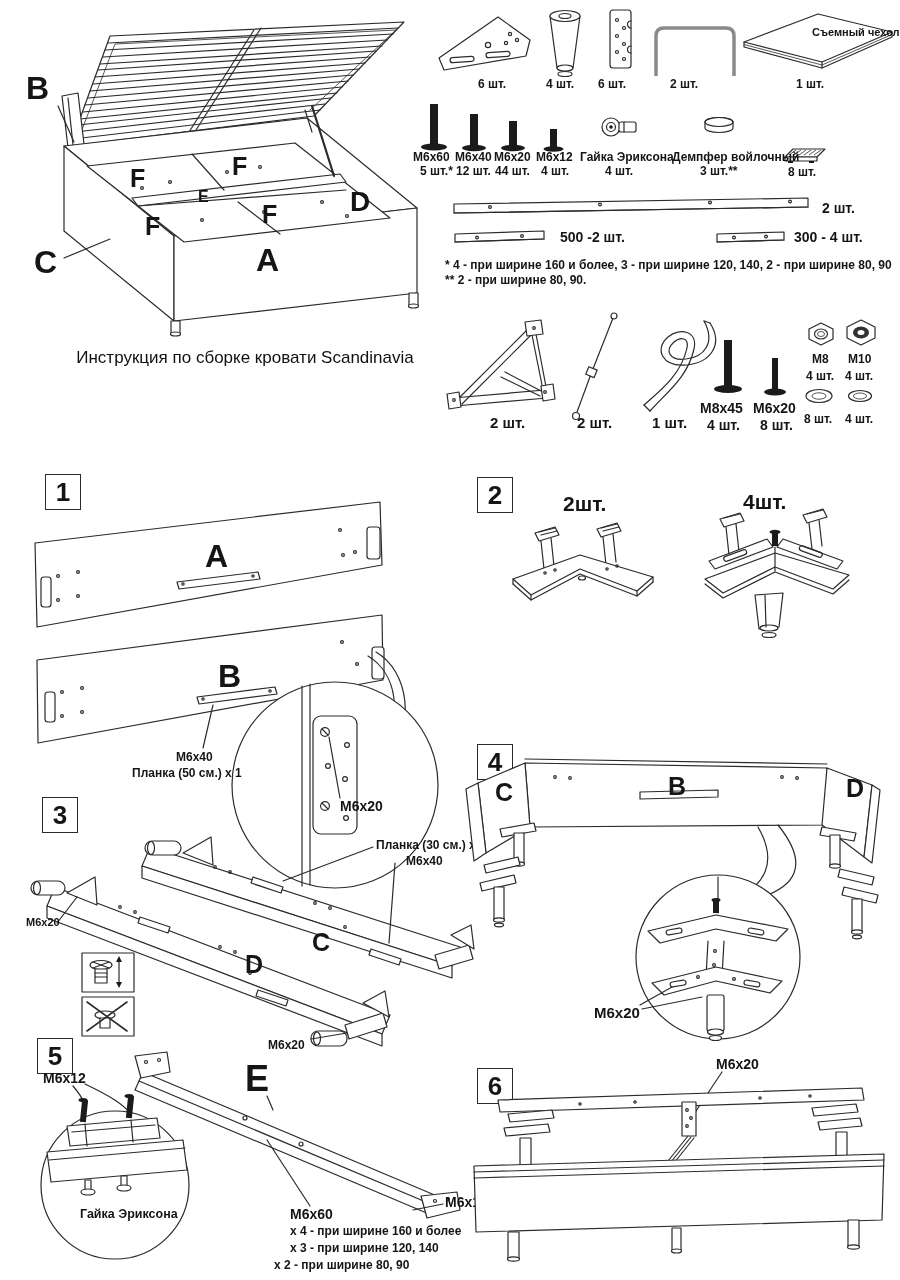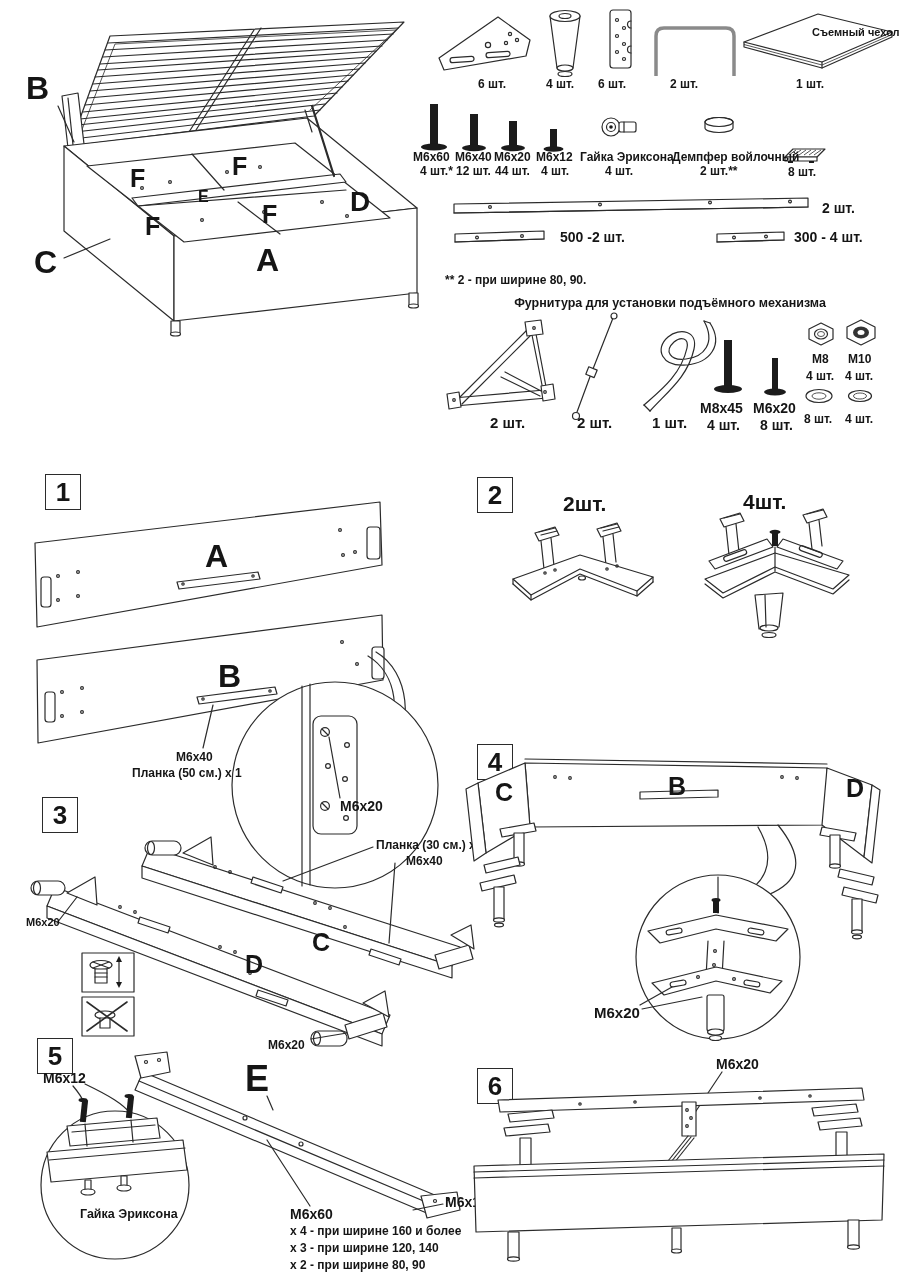--- a/index.html
+++ b/index.html
@@ -170,31 +170,31 @@
       <line class="thin" x1="11" y1="9" x2="18" y2="4"></line>
     <line class="thin" x1="16" y1="9" x2="23" y2="4"></line>
       <line class="thin" x1="21" y1="9" x2="28" y2="4"></line>
     <line class="thin" x1="26" y1="9" x2="33" y2="4"></line>
       <line class="thin" x1="31" y1="9" x2="38" y2="4"></line>
     <polygon class="fw" points="2,11 34,11 34,15 2,15"></polygon>
     <rect class="bk" x="5" y="15" width="5" height="2"></rect>
       <rect class="bk" x="26" y="15" width="5" height="2"></rect>
   </svg>
   <div class="t b12" style="left:413px;top:150px;">М6х60</div>
-  <div class="t b12" style="left:420px;top:164px;">4 шт.*</div>
+  <div class="t b12" style="left:420px;top:164px;">5 шт.*</div>
   <div class="t b12" style="left:455px;top:150px;">М6х40</div>
   <div class="t b12" style="left:456px;top:164px;text-align:right;">12 шт.</div>
   <div class="t b12" style="left:494px;top:150px;">М6х20</div>
   <div class="t b12" style="left:495px;top:164px;">44 шт.</div>
   <div class="t b12" style="left:536px;top:150px;">М6х12</div>
   <div class="t b12" style="left:541px;top:164px;">4 шт.</div>
   <div class="t b12" style="left:580px;top:150px;">Гайка Эриксона</div>
   <div class="t b12" style="left:605px;top:164px;">4 шт.</div>
   <div class="t b12" style="left:672px;top:150px;text-align:right;">Демпфер войлочный</div>
-  <div class="t b12" style="left:700px;top:164px;">2 шт.**</div>
+  <div class="t b12" style="left:700px;top:164px;">3 шт.**</div>
   <div class="t b12" style="left:788px;top:165px;">8 шт.</div>
 
   <svg style="left:450px;top:196px" width="370" height="22" viewBox="0 0 370 22">
     <polygon class="fw" points="4,8 358,2 358,11 4,17"></polygon>
     <line class="ln" x1="4" y1="17" x2="358" y2="11"></line>
     <circle class="ln" cx="40" cy="11" r="1.4"></circle>
       <circle class="ln" cx="150" cy="8.5" r="1.4"></circle>
     <circle class="ln" cx="260" cy="6.5" r="1.4"></circle>
       <circle class="ln" cx="340" cy="5.5" r="1.4"></circle>
   </svg>
@@ -207,23 +207,23 @@
   </svg>
   <div class="t b14" style="left:560px;top:229px;">500 -2 шт.</div>
   <svg style="left:714px;top:227px" width="78" height="20" viewBox="0 0 78 20">
     <polygon class="fw" points="3,7 70,5 70,13 3,15"></polygon>
       <line class="ln" x1="3" y1="15" x2="70" y2="13"></line>
     <circle class="ln" cx="20" cy="10.5" r="1.4"></circle>
       <circle class="ln" cx="52" cy="9.5" r="1.4"></circle>
   </svg>
   <div class="t b14" style="left:794px;top:229px;">300 - 4 шт.</div>
 
+  <div class="t b12" style="left:445px;top:258px;">*  4 - при ширине 160 и более, 3 - при ширине 120, 140, 2 - при ширине 80, 90</div>
   <div class="t b12" style="left:445px;top:273px;">** 2 - при ширине 80, 90.</div>
 
-  <div class="t" style="left:450px;top:296px;width:440px;text-align:center;font-size:12.5px;white-space:normal;">Фурнитура для установки подъёмного механизма</div>
 
   <svg style="left:445px;top:312px" width="115" height="104" viewBox="0 0 115 104">
     <g class="ln">
       <polygon class="fw" points="8,86 100,78 102,86 10,94"></polygon>
       <line x1="12" y1="88" x2="84" y2="16"></line>
         <line x1="17" y1="92" x2="89" y2="20"></line>
       <line x1="60" y1="60" x2="98" y2="80"></line>
         <line x1="56" y1="65" x2="95" y2="84"></line>
       <line x1="86" y1="18" x2="98" y2="78"></line>
         <line x1="91" y1="22" x2="102" y2="80"></line>
@@ -285,20 +285,21 @@
     <ellipse class="ln" cx="15" cy="8" rx="13" ry="6.5" stroke-width="2.4"></ellipse>
       <ellipse class="thin" cx="15" cy="8" rx="7" ry="3.2"></ellipse>
   </svg>
   <svg style="left:846px;top:389px" width="28" height="14" viewBox="0 0 28 14">
     <ellipse class="ln" cx="14" cy="7" rx="11.5" ry="5.5" stroke-width="1.6"></ellipse>
       <ellipse class="thin" cx="14" cy="7" rx="6.5" ry="3"></ellipse>
   </svg>
   <div class="t b13" style="left:804px;top:412px;">8 шт.</div>
   <div class="t b13" style="left:845px;top:412px;">4 шт.</div>
 
+  <div class="title" style="top:348px;">Инструкция по сборке кровати Scandinavia</div>
 
   <div class="stepbox" style="left: 45px; top: 474px;">
       <span>1</span>
     </div>
   <svg style="left:10px;top:500px" width="460" height="392" viewBox="0 0 460 392">
     <g class="ln">
 
       <polygon class="fw" points="25,43 370,2 372,65 27,127"></polygon>
       <rect class="fw" x="31" y="77" width="10" height="30" rx="3"></rect>
       <rect class="fw" x="357" y="27" width="13" height="32" rx="3"></rect>
@@ -582,21 +583,21 @@
       <rect class="fw" x="106" y="128" width="6" height="10"></rect>
         <ellipse class="fw" cx="109" cy="140" rx="7" ry="3"></ellipse>
     </g>
   </svg>
   <div class="t b14" style="left:43px;top:1070px;">М6х12</div>
   <div class="t" style="left:245px;top:1058px;font-size:36px;">E</div>
   <div class="t b12" style="left:80px;top:1207px;font-size:12.5px;">Гайка Эриксона</div>
   <div class="t b14" style="left:290px;top:1206px;">М6х60</div>
   <div class="t b13" style="left:290px;top:1224px;">х 4 - при ширине 160 и более</div>
   <div class="t b13" style="left:290px;top:1241px;">х 3 - при ширине 120, 140</div>
-  <div class="t b13" style="left:290px;top:1258px;">х 2 - при ширине 80, 90</div>
+  <div class="t b13" style="left:274px;top:1258px;">х 2 - при ширине 80, 90</div>
   <div class="t b14" style="left:445px;top:1194px;">М6х12</div>
 
   <div class="stepbox" style="left:477px;top:1068px;">
       <span>6</span>
     </div>
   <svg style="left:460px;top:1058px" width="440" height="222" viewBox="0 0 440 222">
     <g class="ln">
       <line x1="262" y1="14" x2="234" y2="56"></line>
 
       <polygon class="fw" points="38,42 402,30 404,42 40,54"></polygon>

